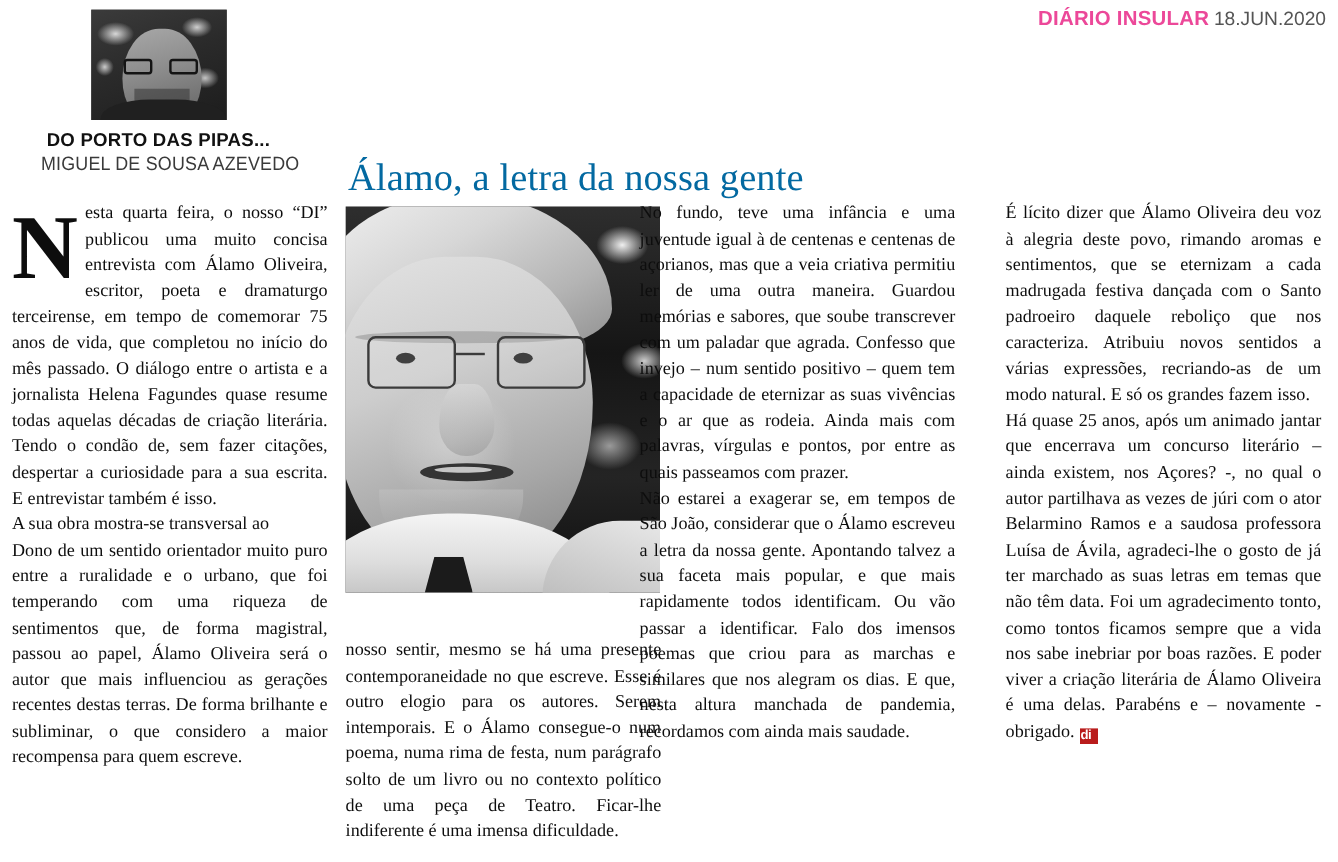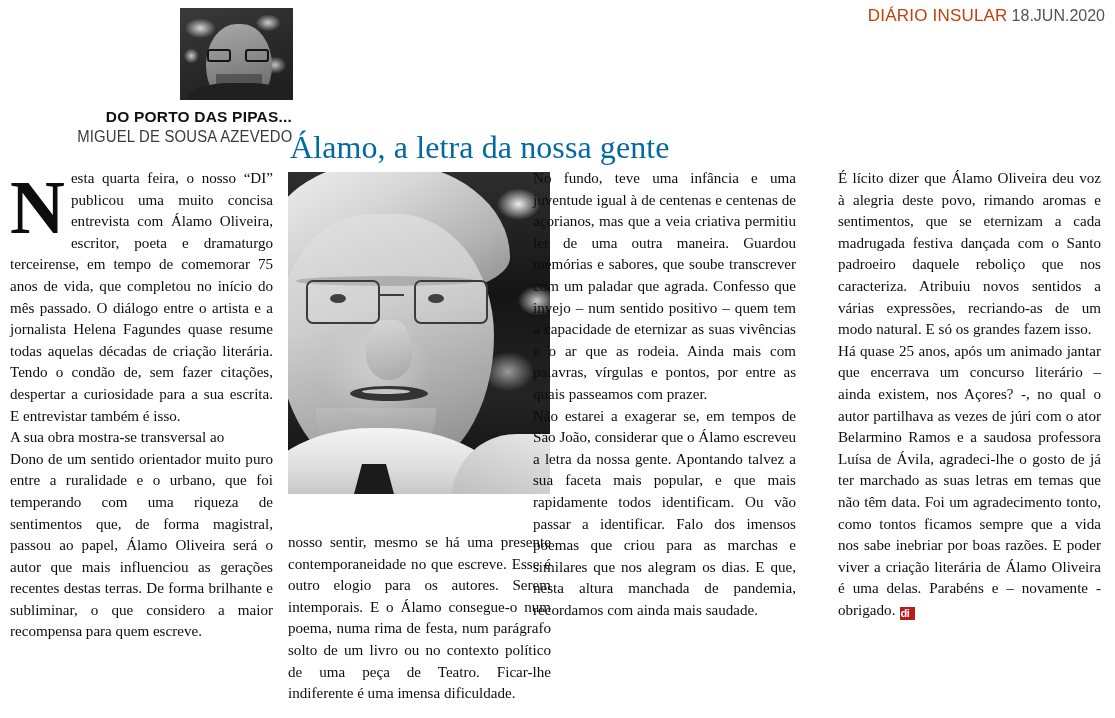--- a/index.html
+++ b/index.html
@@ -24,41 +24,40 @@
   
   .masthead {
     position: absolute;
     top: 6px;
     right: 10px;
     text-align: right;
     white-space: nowrap;
   }
   .masthead .paper-name {
     font-family: "Liberation Sans", sans-serif;
-    font-weight: normal;
+    font-weight: bold;
     font-size: 17px;
     letter-spacing: 0.2px;
-    color: #c2410c;
+    color: #ec4899;
   }
   .masthead .issue-date {
     font-family: "Liberation Sans", sans-serif;
     font-weight: normal;
     font-size: 16px;
     color: #555555;
     margin-left: 4px;
   }
 
   
   .author-block {
     position: absolute;
     left: 0;
     top: 0;
     width: 272px;
-    text-align: right;
-    margin-left: 28px;
+    text-align: center;
   }
   .author-photo {
     width: 113px;
     height: 92px;
     margin: 8px 7px 0 0;
     display: inline-block;
     position: relative;
     overflow: hidden;
     background: #4a4a4a;
     filter: grayscale(100%);

